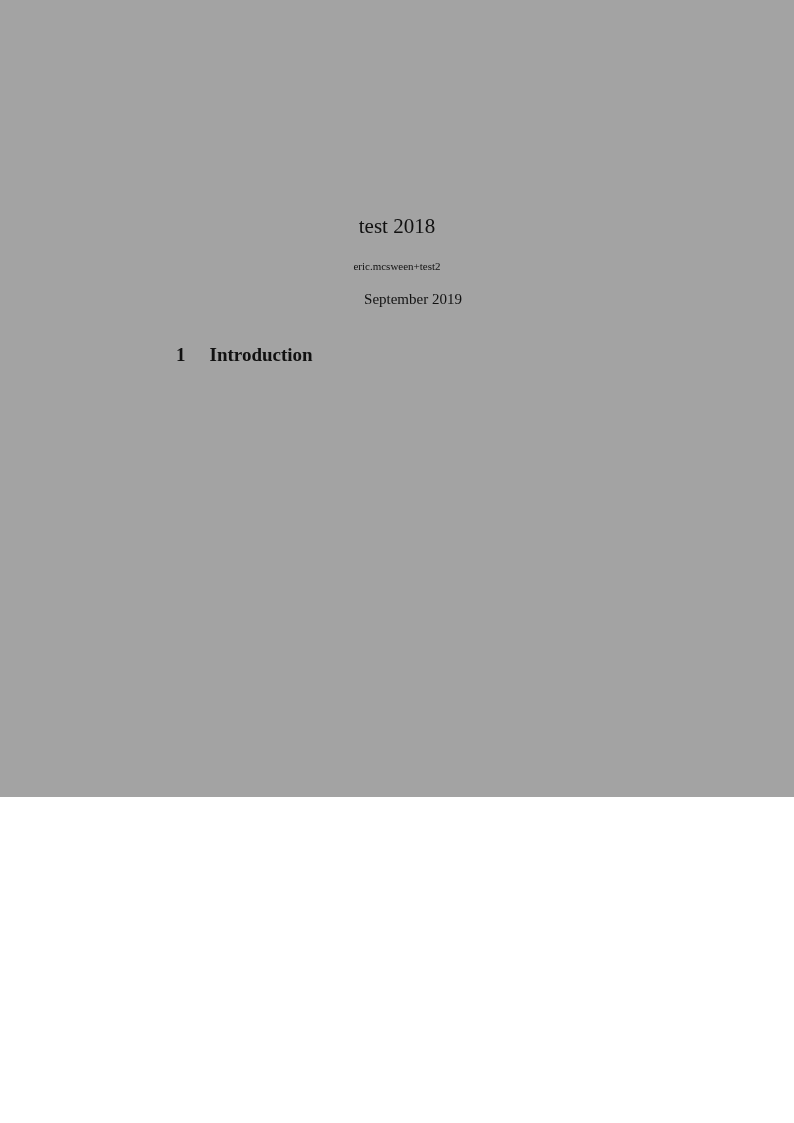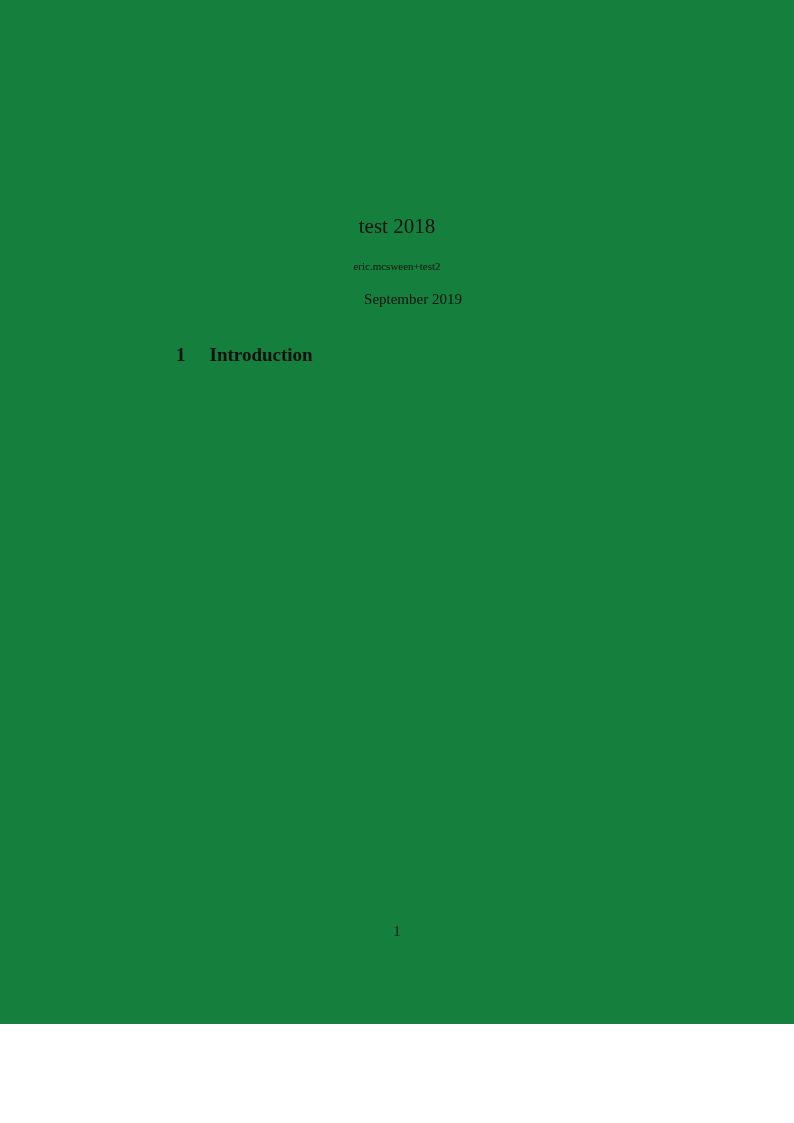--- a/index.html
+++ b/index.html
@@ -3,22 +3,22 @@
 <meta charset="utf-8">
 <style>
   html, body {
     margin: 0;
     padding: 0;
     background: #ffffff;
   }
   .page {
     position: relative;
     width: 794px;
-    height: 1024px;
-    background: #15803d;
+    height: 797px;
+    background: #a3a3a3;
     font-family: "Liberation Serif", "DejaVu Serif", serif;
     color: #111111;
     overflow: hidden;
   }
   .doc-title {
     position: absolute;
     top: 214px;
     left: 0;
     width: 100%;
     text-align: center;

